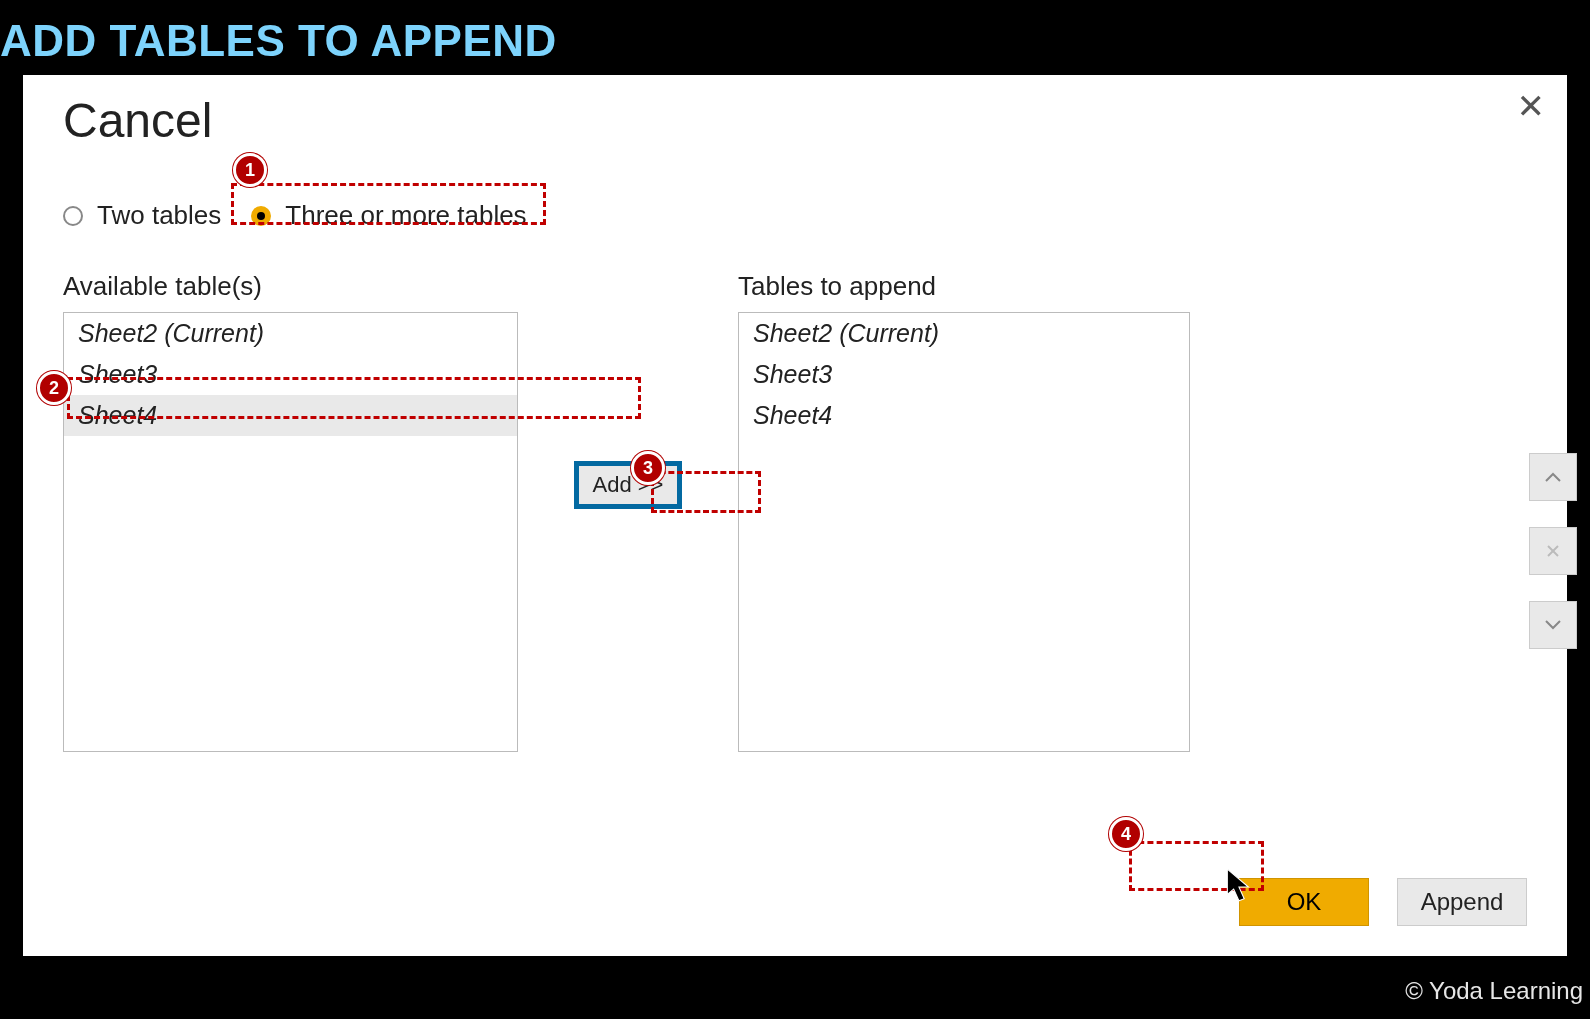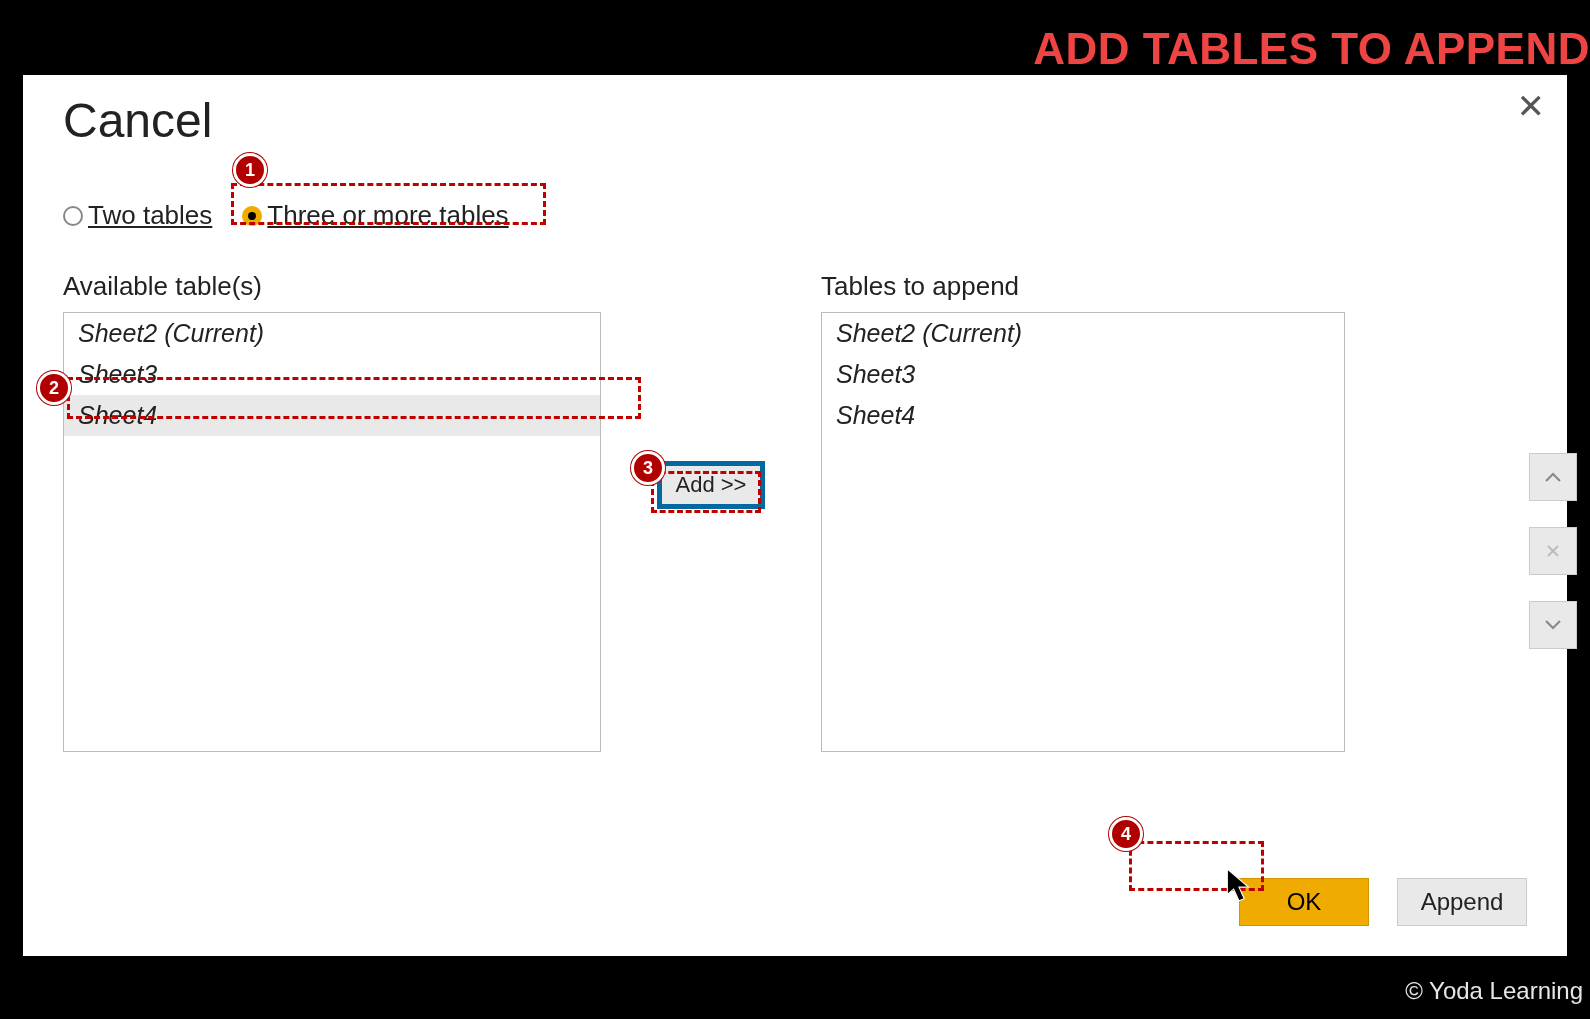--- a/index.html
+++ b/index.html
@@ -5,25 +5,25 @@
   * { box-sizing: border-box; margin: 0; padding: 0; }
   body {
     font-family: "Segoe UI", Arial, sans-serif;
     background: #000;
     width: 1590px;
     height: 1019px;
     position: relative;
     overflow: hidden;
   }
   .banner {
-    text-align: right;
-    color: #ef4444;
+    text-align: left;
+    color: #7dd3fc;
     font-weight: 700;
     font-size: 44px;
-    padding: 24px 0 10px 0;
+    padding: 16px 0 10px 0;
     letter-spacing: 0.5px;
   }
   .dialog-wrap {
     position: absolute;
     top: 72px;
     left: 20px;
     right: 20px;
     bottom: 60px;
     border: 3px solid #000;
     background: #fff;
@@ -54,24 +54,23 @@
   .radios {
     display: flex;
     align-items: center;
     gap: 30px;
     font-size: 26px;
     margin-bottom: 40px;
   }
   .radio-opt {
     display: flex;
     align-items: center;
-    gap: 5px;
+    gap: 14px;
     cursor: pointer;
     position: relative;
-    text-decoration: underline;
   }
   .radio-circle {
     width: 20px; height: 20px;
     border: 2px solid #888;
     border-radius: 50%;
     display: inline-flex;
     align-items: center;
     justify-content: center;
     background: #fff;
   }
@@ -88,31 +87,31 @@
   }
   .columns {
     display: flex;
     align-items: flex-start;
     gap: 0;
   }
   .col {
     display: flex;
     flex-direction: column;
   }
-  .col-left { width: 538px; }
+  .col-left { width: 455px; }
   .mid-col {
     width: 220px;
     display: flex;
     flex-direction: column;
     align-items: center;
     justify-content: flex-start;
     padding-top: 190px;
     position: relative;
   }
-  .col-right { width: 524px; }
+  .col-right { width: 452px; }
   .listlabel {
     font-size: 26px;
     margin-bottom: 10px;
     color: #222;
   }
   .listbox {
     border: 1px solid #bbb;
     height: 440px;
     background: #fff;
     overflow: hidden;

